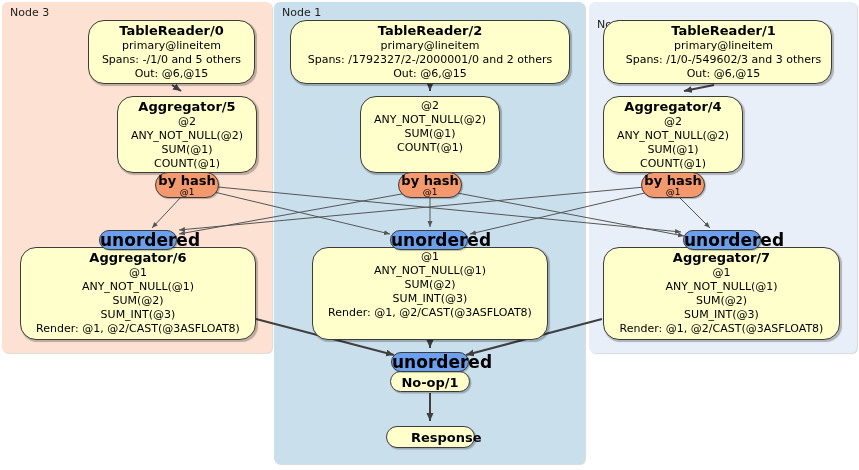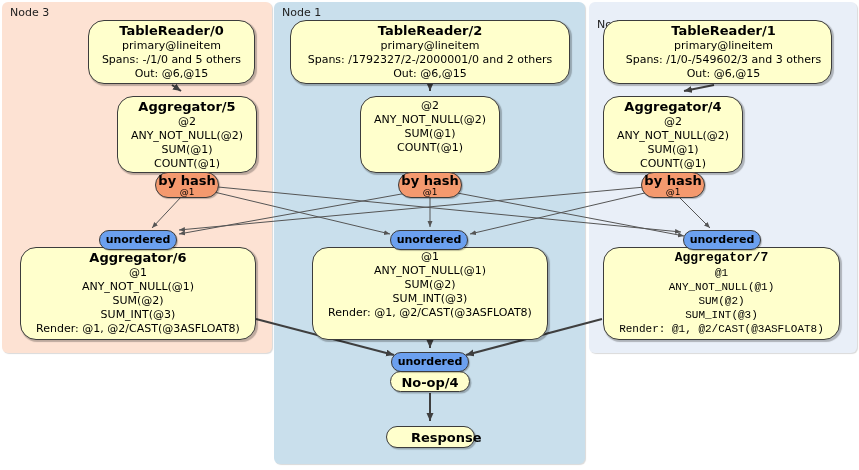--- a/index.html
+++ b/index.html
@@ -22,21 +22,21 @@
   .pbox .line{font-size:11px;line-height:14px;white-space:nowrap;}
   .pbox.single .title{line-height:17px;}
   .oval{
     position:absolute;z-index:4;box-sizing:border-box;text-align:center;
     border:1px solid #3c3c3c;box-shadow:1px 1px 1px rgba(0,0,0,0.25);
   }
   .router{background:var(--router-fill,#f4996e);border-radius:13px;}
   .router .rlabel{font-size:13px;font-weight:bold;line-height:13px;margin-top:1px;white-space:nowrap;}
   .router .rdetail{font-size:9px;line-height:10px;white-space:nowrap;}
   .stream{background:var(--stream-fill,#6ba0ef);border-radius:11px;
-    font-size:11px;font-weight:bold;line-height:18px;white-space:nowrap;}
+    font-size:17px;font-weight:bold;line-height:18px;white-space:nowrap;}
 </style>
 </head>
 <body>
 
 <div class="canvas">
 
   <div class="region region-node3"></div>
   <div class="region region-node1"></div>
   <div class="region region-node2"></div>
 
@@ -140,30 +140,30 @@
     <div class="line">@2</div>
     <div class="line">ANY_NOT_NULL(@2)</div>
     <div class="line">SUM(@1)</div>
     <div class="line">COUNT(@1)</div>
   </div>
   <div class="oval router" style="left:641px;top:172px;width:64px;height:26px;">
     <div class="rlabel">by hash</div>
     <div class="rdetail">@1</div>
   </div>
   <div class="oval stream" style="left:683px;top:230px;width:78px;height:20px;">unordered</div>
-  <div class="pbox" style="left:603px;top:247px;width:237px;height:93px;font-family:Liberation Mono, monospace;">
+  <div class="pbox" style="left:603px;top:247px;width:237px;height:93px;">
     <div class="title">Aggregator/7</div>
     <div class="line">@1</div>
     <div class="line">ANY_NOT_NULL(@1)</div>
     <div class="line">SUM(@2)</div>
     <div class="line">SUM_INT(@3)</div>
     <div class="line">Render: @1, @2/CAST(@3ASFLOAT8)</div>
   </div>
 
   <div class="oval stream" style="left:391px;top:352px;width:78px;height:20px;">unordered</div>
   <div class="pbox single" style="left:390px;top:371px;width:80px;height:21px;">
-    <div class="title">No-op/4</div>
+    <div class="title">No-op/1</div>
   </div>
   <div class="pbox single" style="left:386px;top:426px;width:89px;height:22px;padding-left:24px;">
     <div class="title">Response</div>
   </div>
 
 </div>
 
 </body></html>

